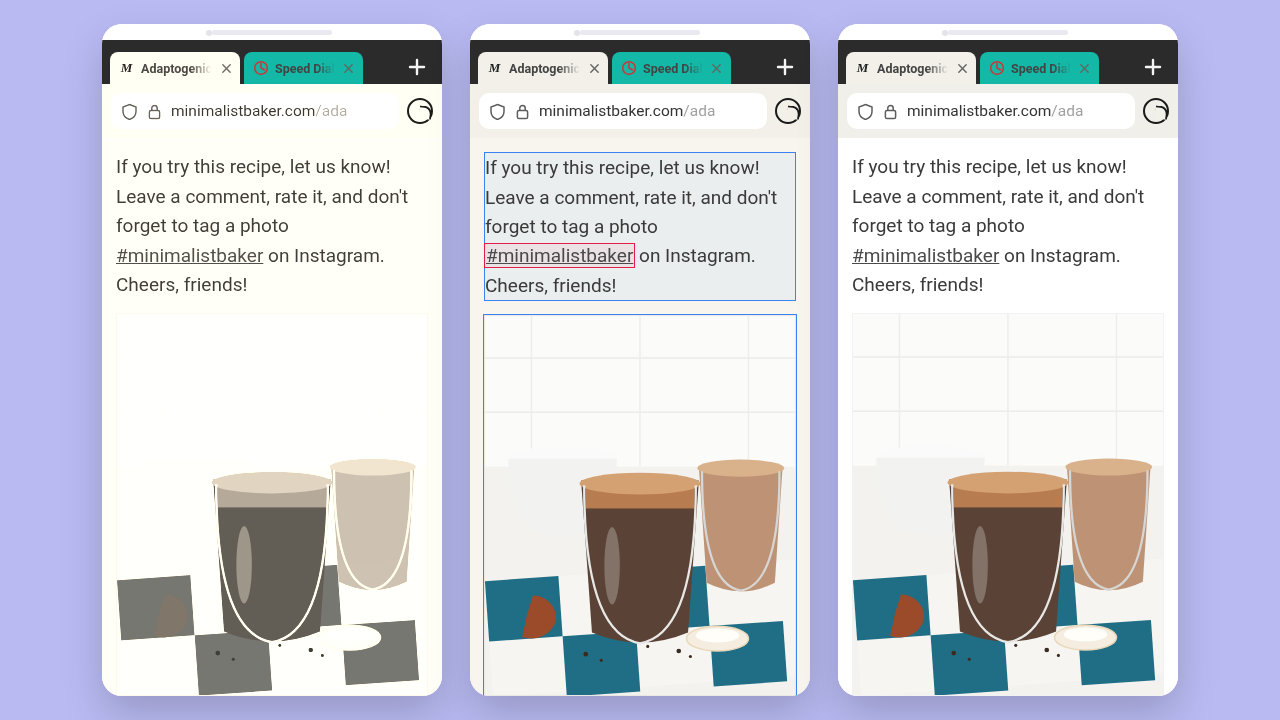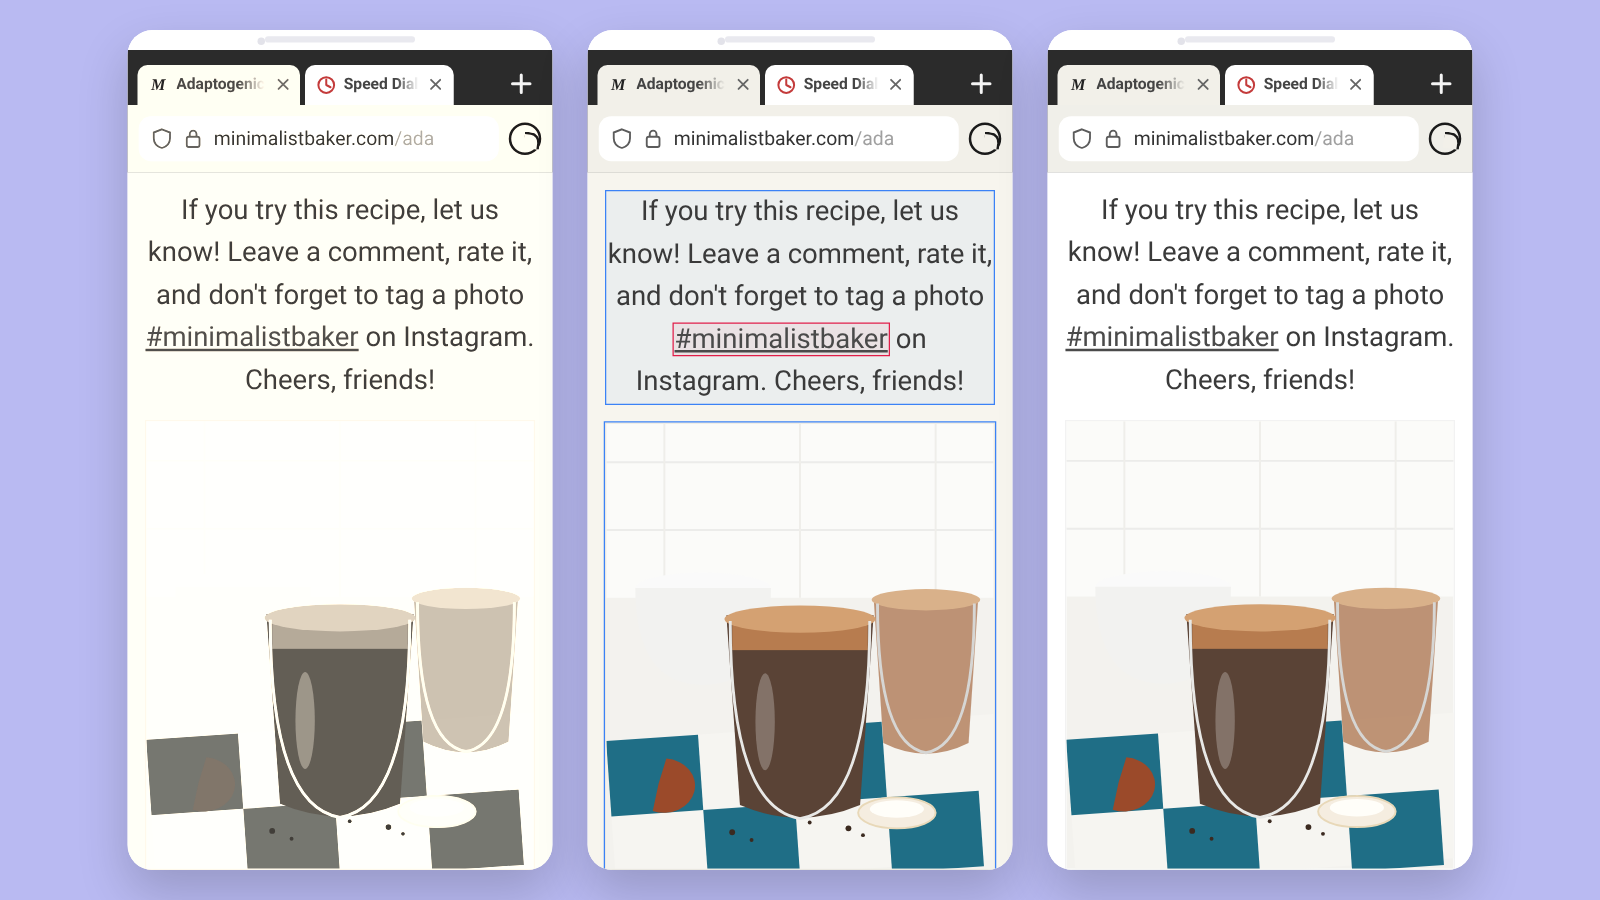--- a/index.html
+++ b/index.html
@@ -24,42 +24,42 @@
   .statusbar .notch { width: 120px; height: 5px; border-radius: 3px; background: #e9e9ef; }
   .statusbar .cam { position: absolute; left: 50%; margin-left: -66px; top: 6px; width: 6px; height: 6px; border-radius: 50%; background: #e3e3ea; }
 
   .browser-head { background: #2b2b2b; padding-top: 8px; }
   .tabstrip { display: flex; align-items: flex-end; gap: 4px; padding: 0 8px; height: 36px; }
   .tab {
     display: flex; align-items: center; gap: 6px;
     height: 32px; padding: 0 6px 0 8px;
     border-radius: 8px 8px 0 0; font-size: 12.5px; color: #444;
     max-width: 130px; min-width: 0; position: relative;
-    background: #ffffff;
+    background: #14b8a6;
   }
   .tab.active { background: #f2f0e9; z-index: 2; }
   .tab .favicon { width: 17px; height: 17px; flex: 0 0 auto; display:flex;align-items:center;justify-content:center; }
   .tab .title { flex: 1 1 auto; white-space: nowrap; overflow: hidden; text-overflow: clip; mask-image: linear-gradient(90deg,#000 60%,transparent); font-weight: bold; -webkit-mask-image: linear-gradient(90deg,#000 70%,transparent); }
   .tab .close { width: 16px; height: 16px; flex: 0 0 auto; display:flex;align-items:center;justify-content:center; color:#666; }
   .newtab { margin-left: auto; width: 34px; height: 34px; display:flex;align-items:center;justify-content:center; color:#f4f4f4;}
   .addrwrap { background: #f2f0e9; padding: 9px; display:flex; gap:8px; align-items:center; }
   .addrbar {
     flex: 1 1 auto;
     background: #fff; border-radius: 10px; height: 36px;
     display:flex; align-items:center; gap:8px; padding: 0 10px;
     color: #333; font-size: 15.5px; overflow:hidden;
   }
   .addrbar .shield, .addrbar .lock { width: 17px; height: 17px; display:flex;align-items:center;justify-content:center; color:#5c5c5c;}
   .addrbar .url { flex:1 1 auto; white-space: nowrap; overflow:hidden; }
   .addrbar .url .path { color:#a0a0a0; }
   .logo-btn { width: 26px; height: 26px; border: 2.5px solid #1a1a1a; border-radius: 50%; display:flex;align-items:center;justify-content:center; position:relative;}
   .logo-btn::after{ content:""; position:absolute; right:-1px; top:6px; width:11px; height:11px; border:2.5px solid #1a1a1a; border-left:none; border-bottom:none; border-radius:0 8px 0 0; background:#f2f0e9; transform:rotate(8deg);}
 
   .page { flex:1 1 auto; overflow:hidden; background:#f7f5ee; padding: 14px 14px 0 14px; display:flex; flex-direction:column;}
-  .para { font-size: 22px; line-height: 1.55; color:#3a3a3a;text-align:center; }
+  .para { font-size: 19px; line-height: 1.55; color:#3a3a3a; }
   .para a { color:#4a4a4a; text-decoration: underline; }
   .hero { margin-top: 14px; flex:1 1 auto; border: 1px solid rgba(0,0,0,.05); overflow:hidden;}
 
   
   .device.sepia .page, .device.sepia .addrwrap, .device.sepia .tab.active { filter: sepia(.25) saturate(.65) brightness(1.02);}
   .device.sepia .hero svg { filter: sepia(.7) saturate(.5) brightness(1.04) contrast(.95);}
   .device.inspect .para { border: 1px solid #3b82f6; background: rgba(59,130,246,.06);}
   .device.inspect .para a { outline: 1.5px solid #e11d48; background: rgba(225,29,72,.06); padding:0 1px;}
   .device.inspect .hero { outline: 1px solid #3b82f6; }
   .device.normal .page { background:#fff;}

